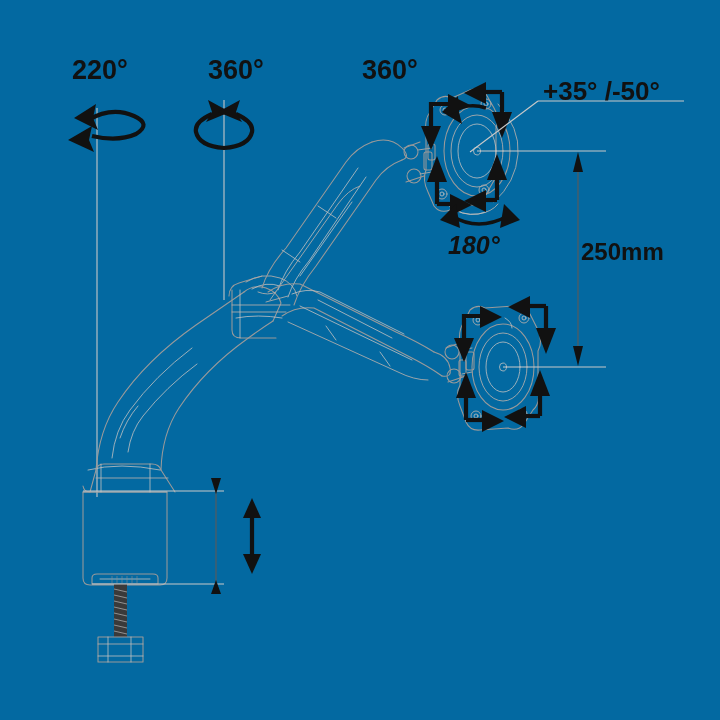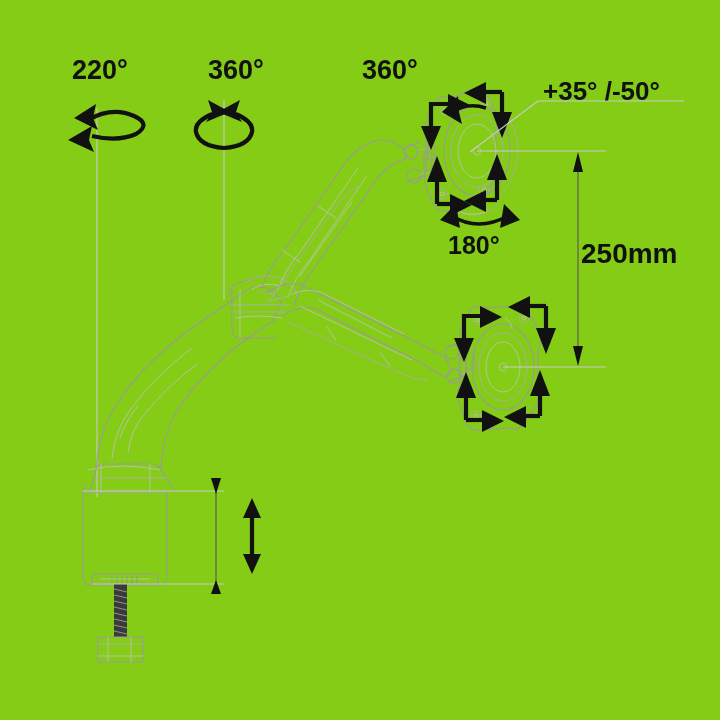--- a/index.html
+++ b/index.html
@@ -3,33 +3,33 @@
 <meta charset="utf-8">
 <title>Monitor Arm Specification Diagram</title>
 <style>
   html,body{margin:0;padding:0;background:#ffffff;}
   body{
     width:720px;height:720px;
     font-family:"Liberation Sans","DejaVu Sans",sans-serif;
     overflow:hidden;
     position:relative;
   }
-  #stage{position:relative;width:720px;height:720px;background:#84cc16;}
+  #stage{position:relative;width:720px;height:720px;background:#0369a1;}
   #stage svg{position:absolute;left:0;top:0;}
   .lbl{
     position:absolute;
     color:#111111;
     font-weight:700;
     white-space:nowrap;
     letter-spacing:0px;
     line-height:1;
     user-select:none;
   }
   .lbl.deg{font-size:27px;}
-  .lbl.mm{font-size:28px;}
+  .lbl.mm{font-size:24px;}
   .lbl.tilt{font-size:26px;}
   .lbl.small{font-size:25px;}
 </style>
 </head>
 <body>
 
 <div id="stage">
 
   <svg width="720" height="720" viewBox="0 0 720 720" xmlns="http://www.w3.org/2000/svg">
 
@@ -319,18 +319,18 @@
   </svg>
 
   <div class="lbl deg" style="left:72px;  top:57px;">220°</div>
 
   <div class="lbl deg" style="left:208px; top:57px;">360°</div>
 
   <div class="lbl deg" style="left:362px; top:57px;">360°</div>
 
   <div class="lbl tilt" style="left:543px; top:78px;">+35°  /-50°</div>
 
-  <div class="lbl small" style="left:448px; top:233px;">180°</div>
+  <div class="lbl small" style="left:448px; top:233px;font-style:italic;">180°</div>
 
   <div class="lbl mm" style="left:581px; top:240px;">250mm</div>
 
 
 </div>
 
 </body></html>

